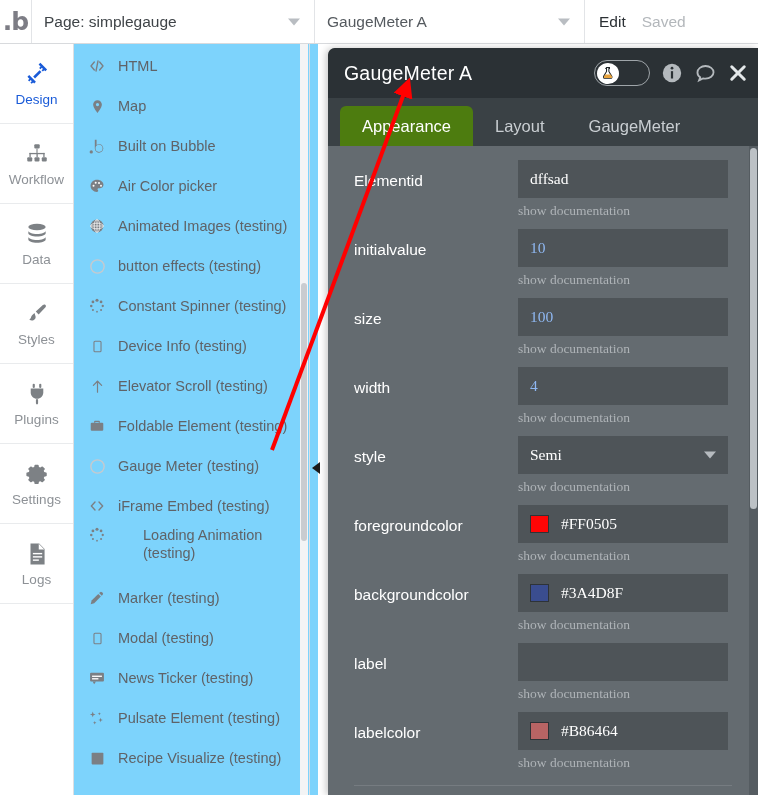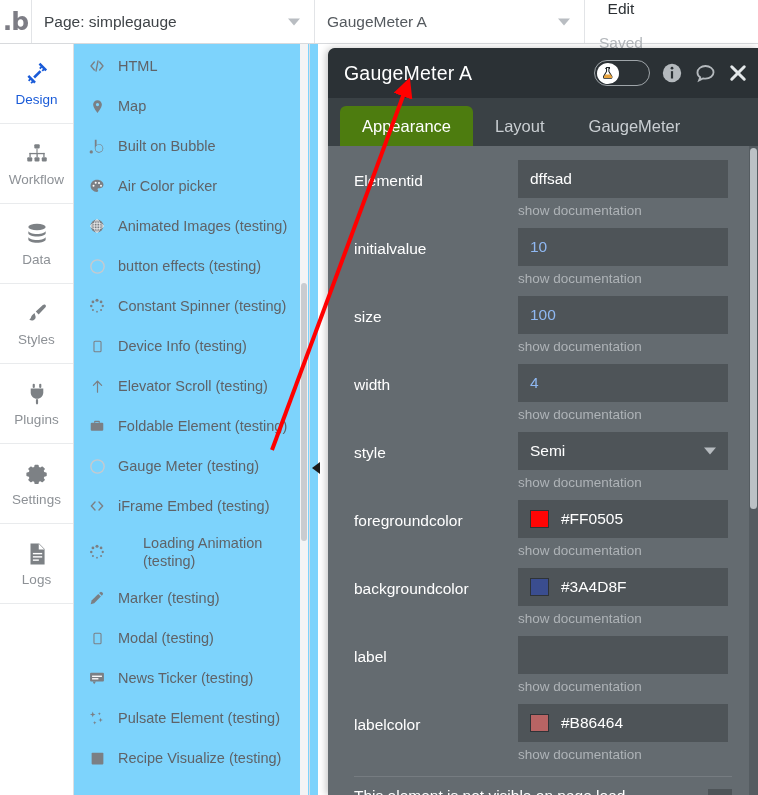--- a/index.html
+++ b/index.html
@@ -33,21 +33,20 @@
   .combo.page-combo { width: 283px; }
   .combo.elem-combo { width: 270px; color:#555a5f; }
   .combo-caret {
     position: absolute; right: 14px; top: 50%; transform: translateY(-50%);
     width: 0; height: 0; border-left: 6px solid transparent;
     border-right: 6px solid transparent; border-top: 7px solid #b9bdc2;
   }
   .topbar-actions {
     display: flex; align-items: center; gap: 16px; padding: 0 14px;
     font-size: 15.5px;
-    flex-direction: column;
   }
   .edit-link { color: #2b3034; cursor: pointer; }
   .saved-text { color: #b3b7bb; }
 
   
   .rail {
     position: absolute; top: 44px; left: 0; width: 74px; height: 751px;
     background: #ffffff; border-right: 1px solid #dddfe2; z-index: 20;
   }
   .rail-item {
@@ -71,21 +70,21 @@
     padding: 0 10px 0 14px; min-height: 40px; cursor: pointer;
   }
   .elemrow .eico {
     width: 18px; min-width:18px; height: 18px;
     display: flex; align-items: center; justify-content: center;
     color: #7b7f84;
   }
   .elemrow .elabel {
     font-size: 14.5px; color: #5f6368; line-height: 1.25;
   }
-  .elemrow.two-line { min-height: 52px; align-items: center; gap: 37px; }
+  .elemrow.two-line { min-height: 52px; align-items: flex-start; gap: 37px; }
 
   
   .lp-scroll-track {
     position: absolute; top: 44px; left: 300px; width: 8px; height: 751px;
     background: #f3f4f5; z-index: 12;
   }
   .lp-scroll-thumb {
     position: absolute; top: 283px; left: 301px; width: 6px; height: 258px;
     background: #c9ccd0; border-radius: 3px; z-index: 13;
   }
@@ -156,21 +155,21 @@
     height: 649px; overflow: hidden; position: relative; padding-top: 14px;
   }
   .prow {
     display: flex; align-items: flex-start; padding: 0 30px 0 26px;
     margin-bottom: 2px;
   }
   .plabel {
     width: 164px; min-width: 164px; font-size: 15.5px; color: #ffffff;
     padding-top: 12px; line-height: 1.2;
   }
-  .pfieldwrap { flex: 1; }
+  .pfieldwrap { flex: 1; font-family: Liberation Serif, serif; }
   .pfield {
     height: 38px; background: #4e5458; display: flex; align-items: center;
     padding: 0 12px; font-size: 15.5px; color: #ffffff; position: relative;
     cursor: text;
   }
   .pfield.val-blue { color: #8fb8f2; }
   .pfield.select { cursor: pointer; }
   .sel-caret {
     position: absolute; right: 12px; top: 50%; transform: translateY(-50%);
     width: 0; height: 0; border-left: 6px solid transparent;

